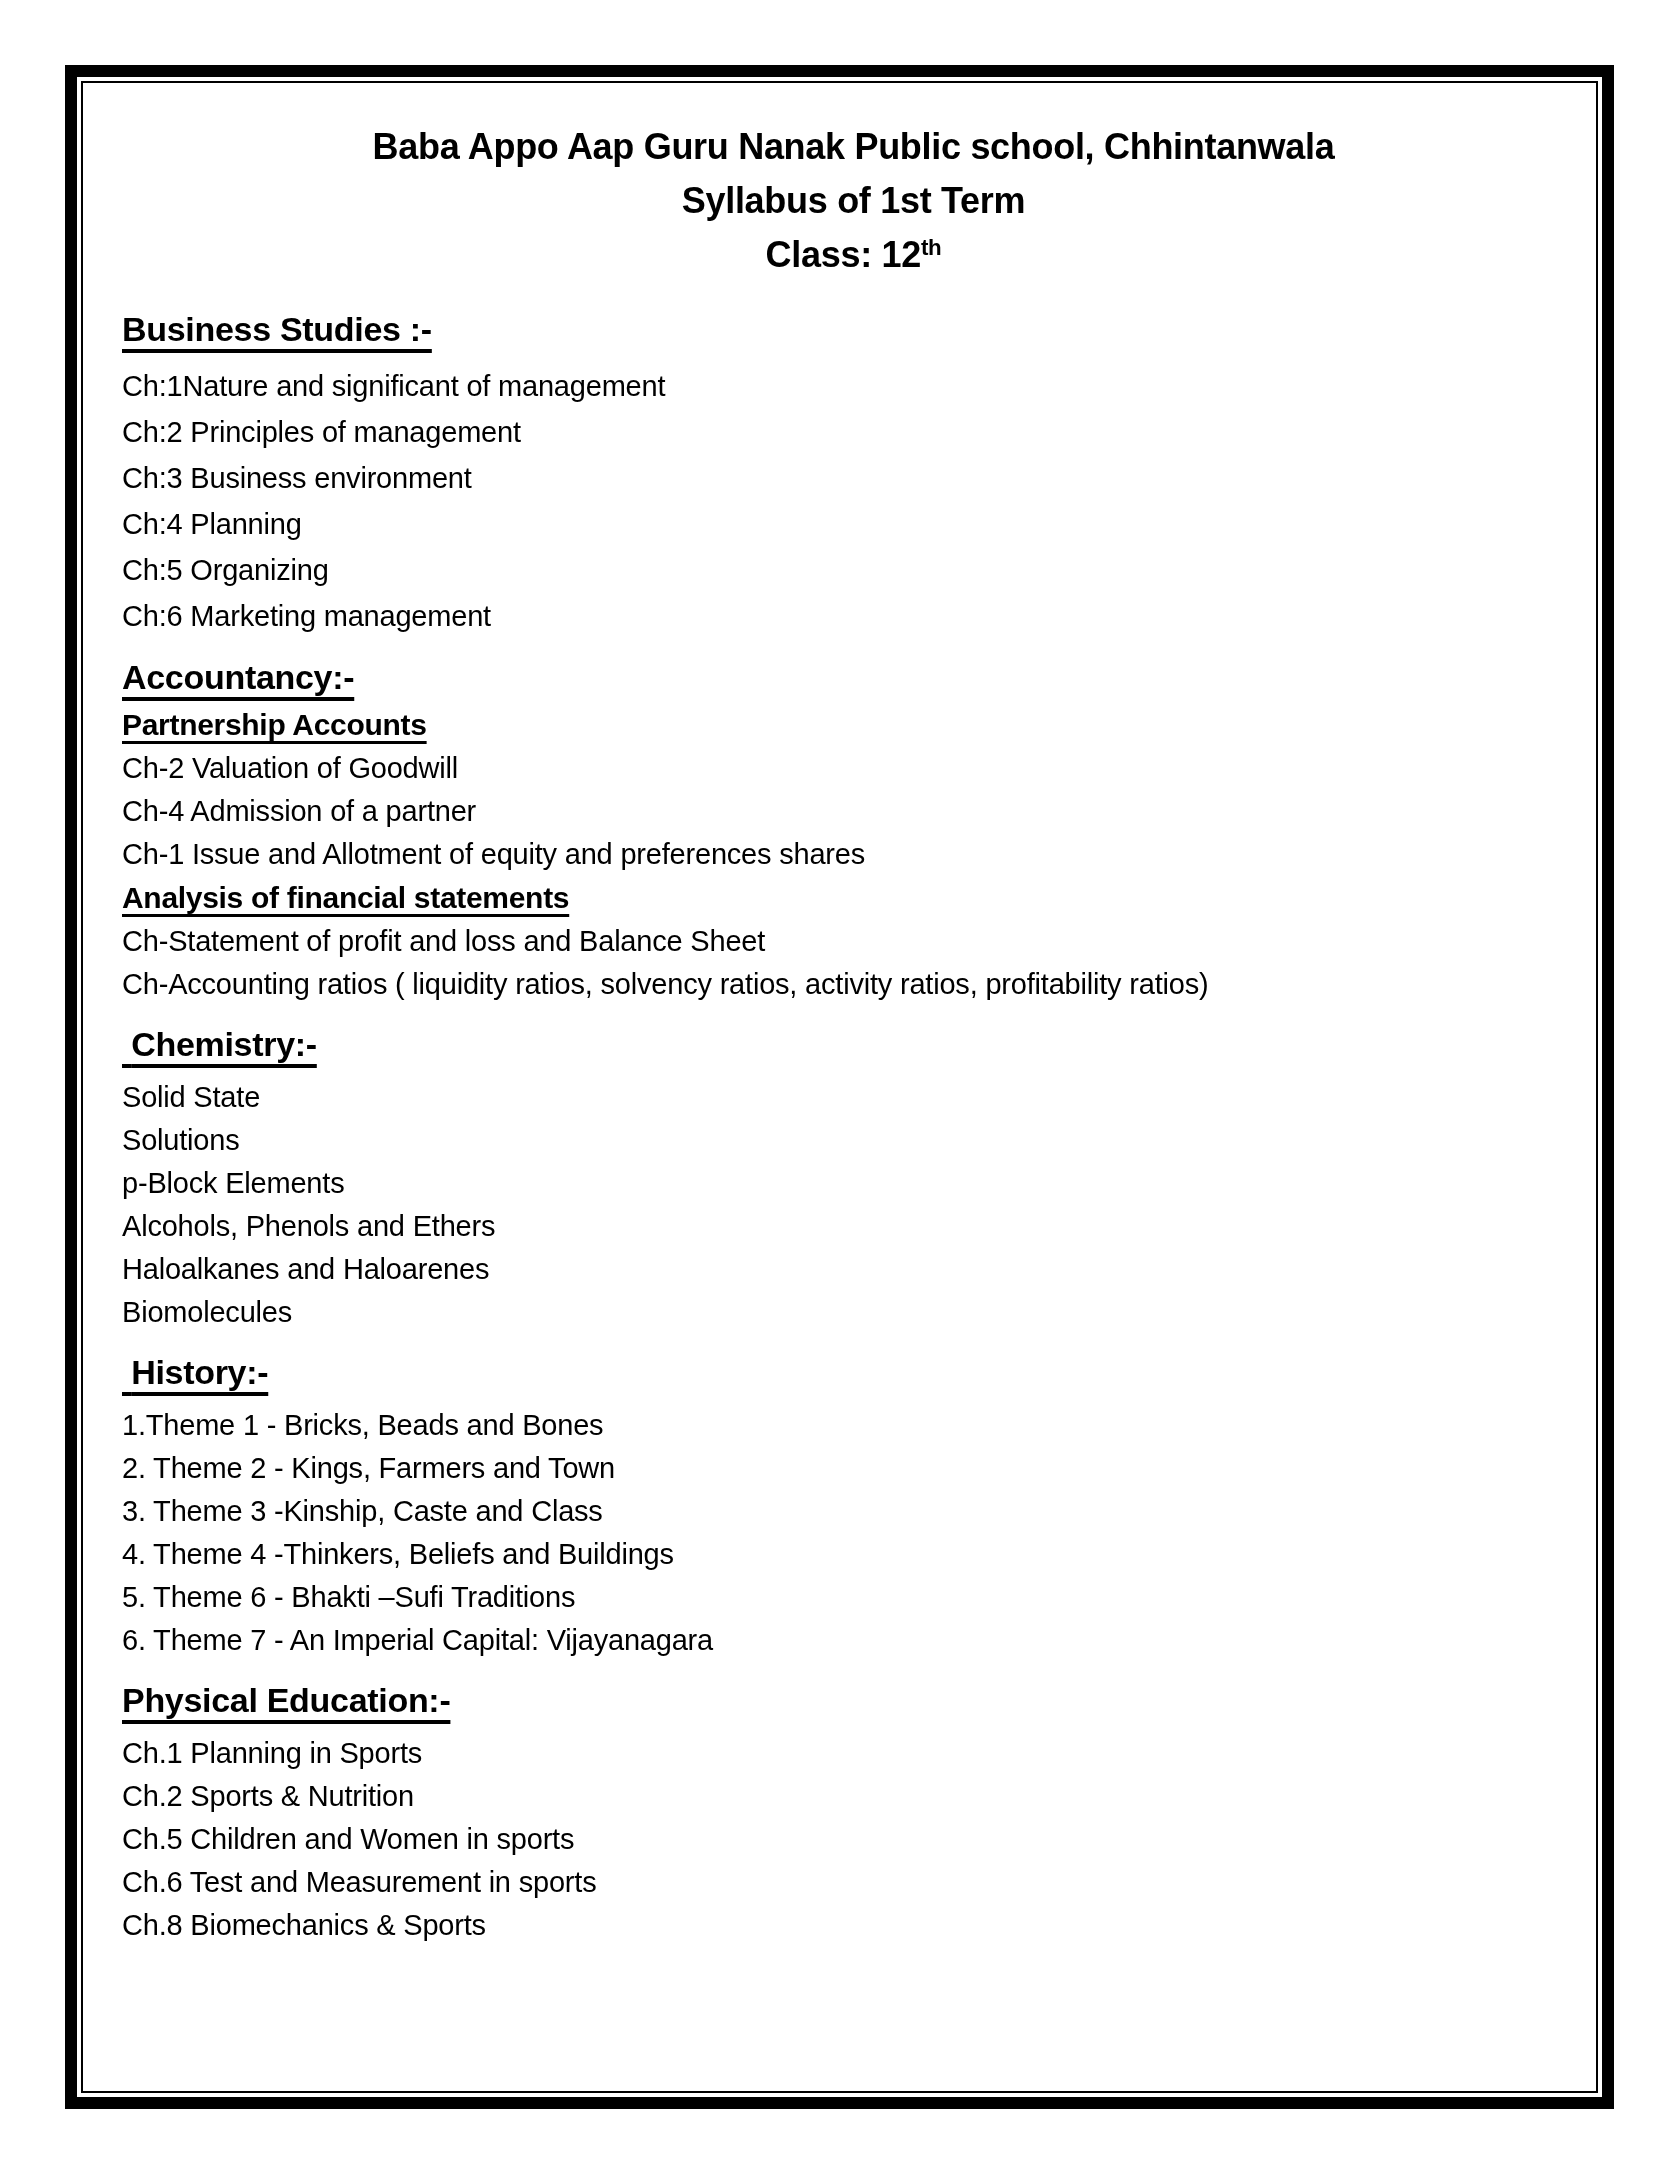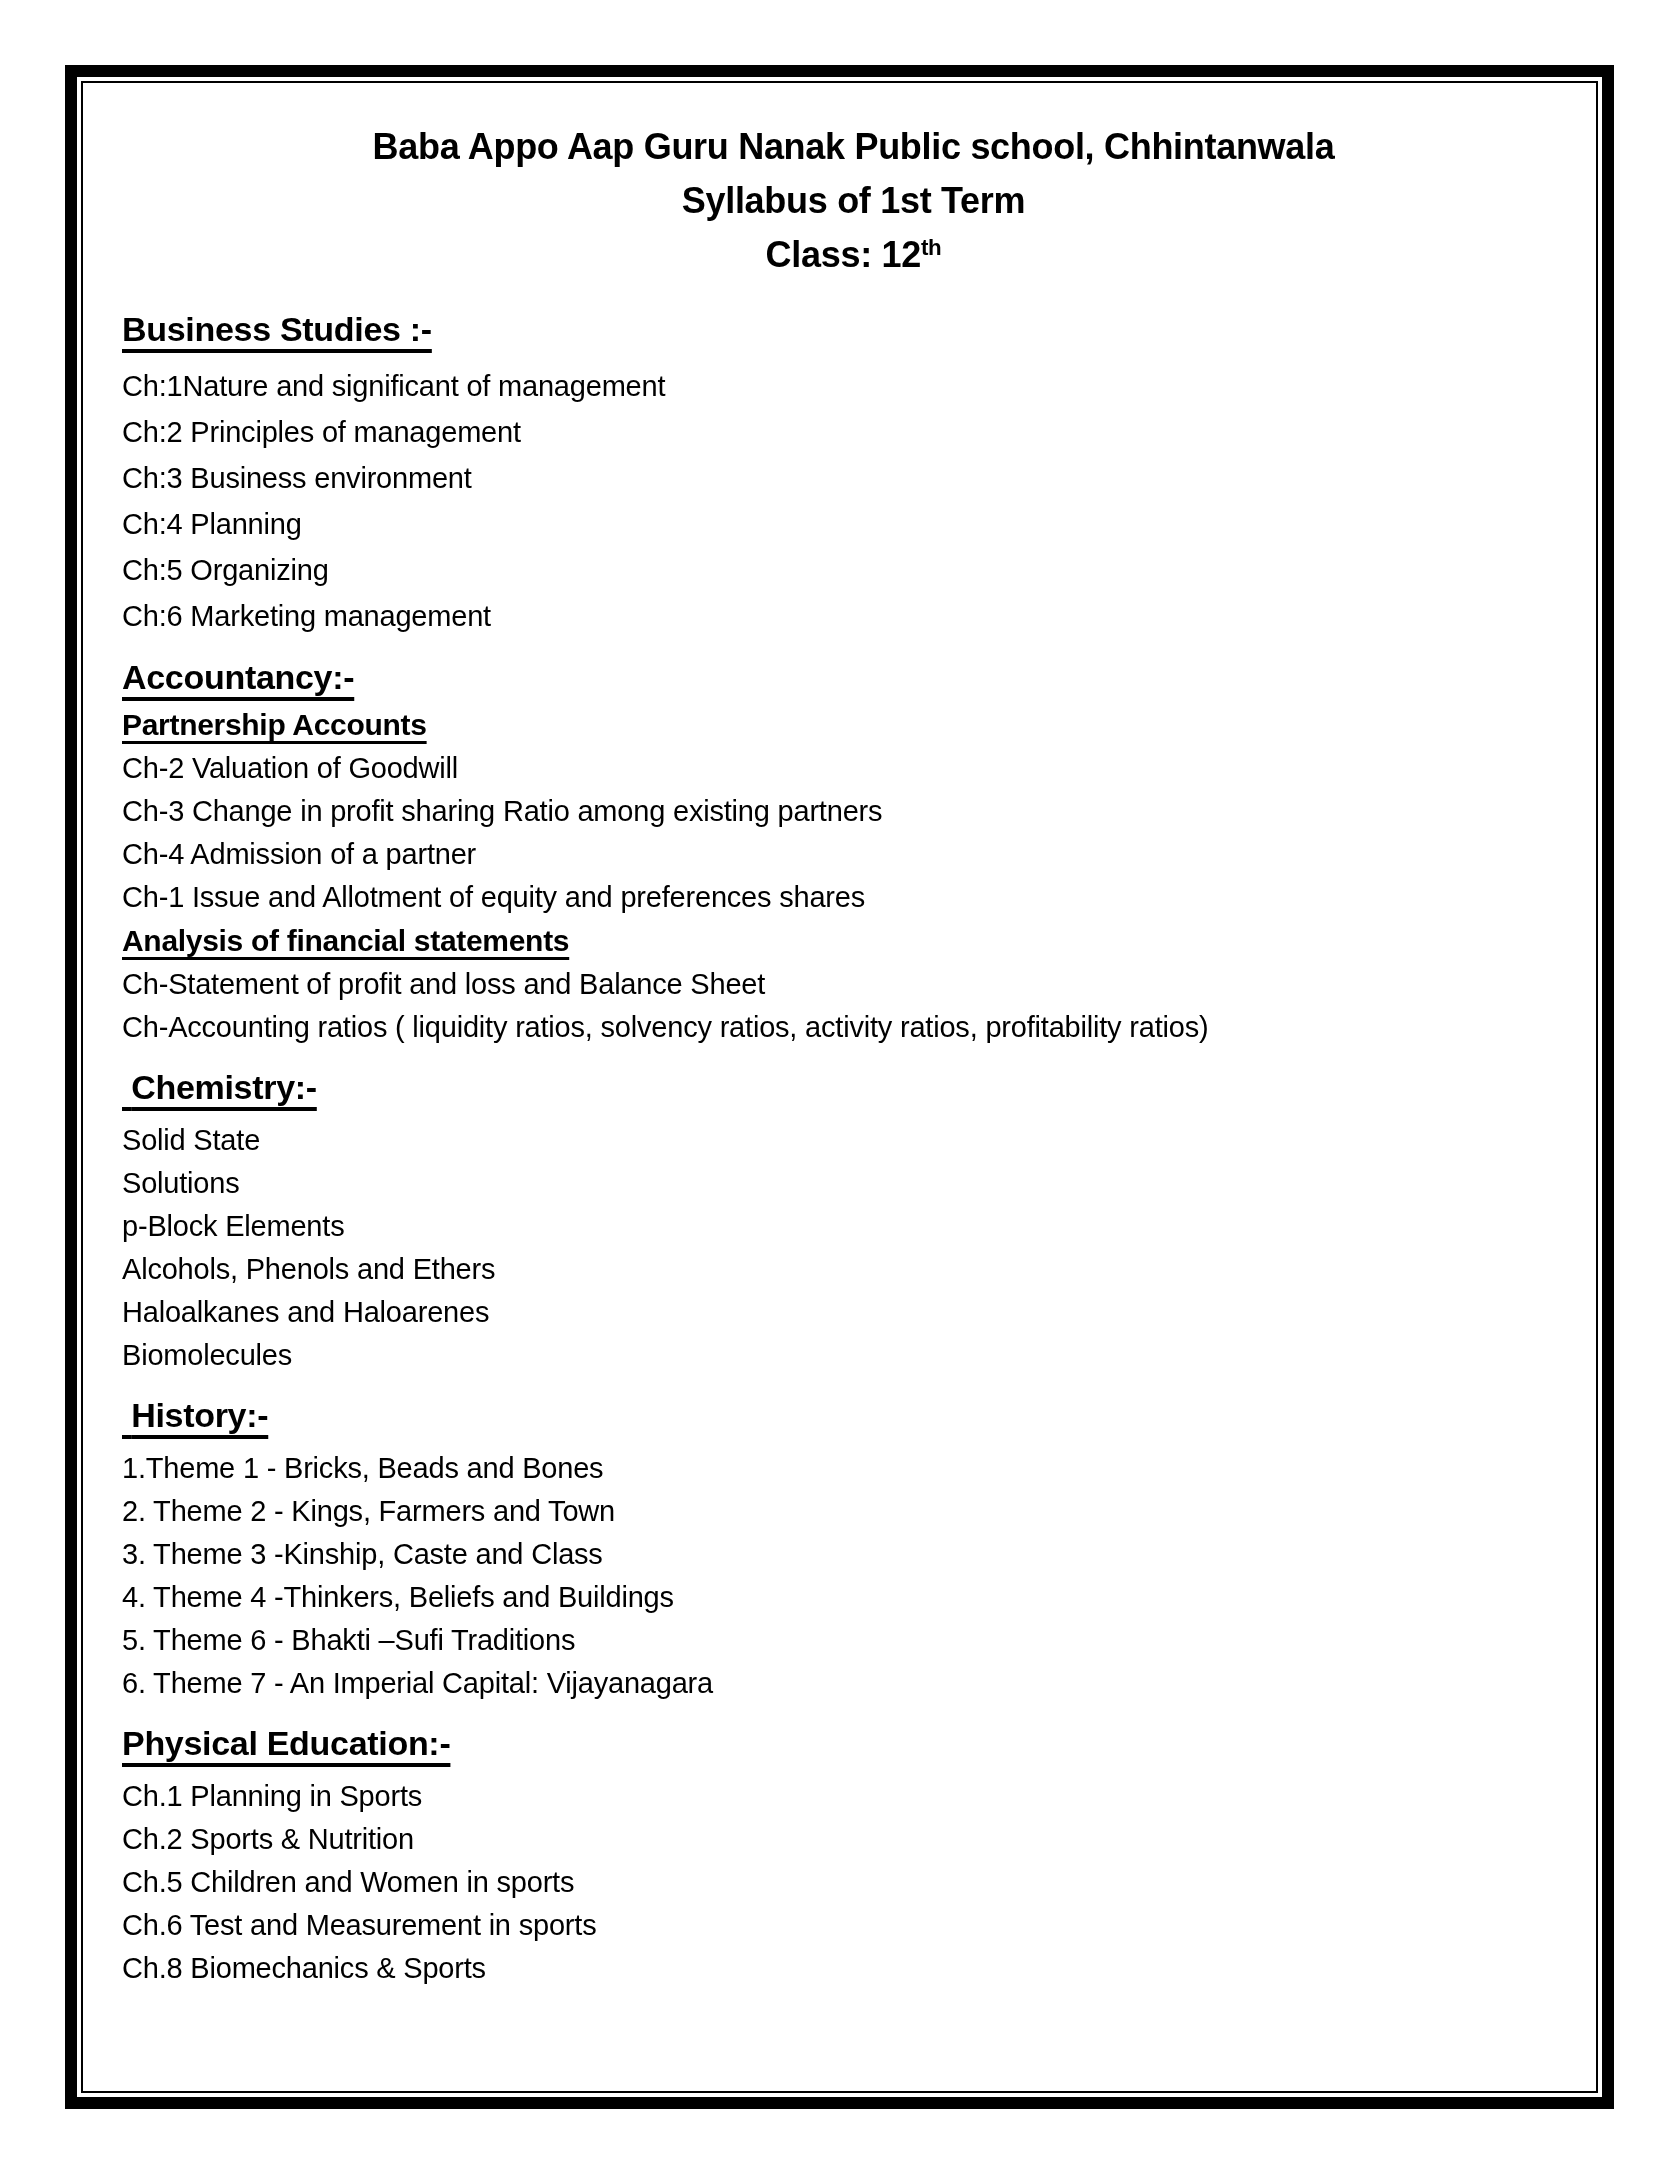--- a/index.html
+++ b/index.html
@@ -113,21 +113,20 @@
         <div class="item">Ch:6 Marketing management</div>
       </div>
     </section>
 
     <section>
       <h2 class="section-heading"><span class="hl">Accountancy:-</span></h2>
 
       <div class="group">
         <h3 class="sub-heading"><span class="hl">Partnership Accounts</span></h3>
         <div class="item">Ch-2 Valuation of Goodwill</div>
-        <div class="item">Ch-3 Change in profit sharing Ratio among existing partners</div>
         <div class="item">Ch-4 Admission of a partner</div>
       </div>
 
       <div class="group">
         <div class="item">Ch-1 Issue and Allotment of equity and preferences shares</div>
       </div>
 
       <div class="group">
         <h3 class="sub-heading"><span class="hl">Analysis of financial statements</span></h3>
         <div class="item">Ch-Statement of profit and loss and Balance Sheet</div>

